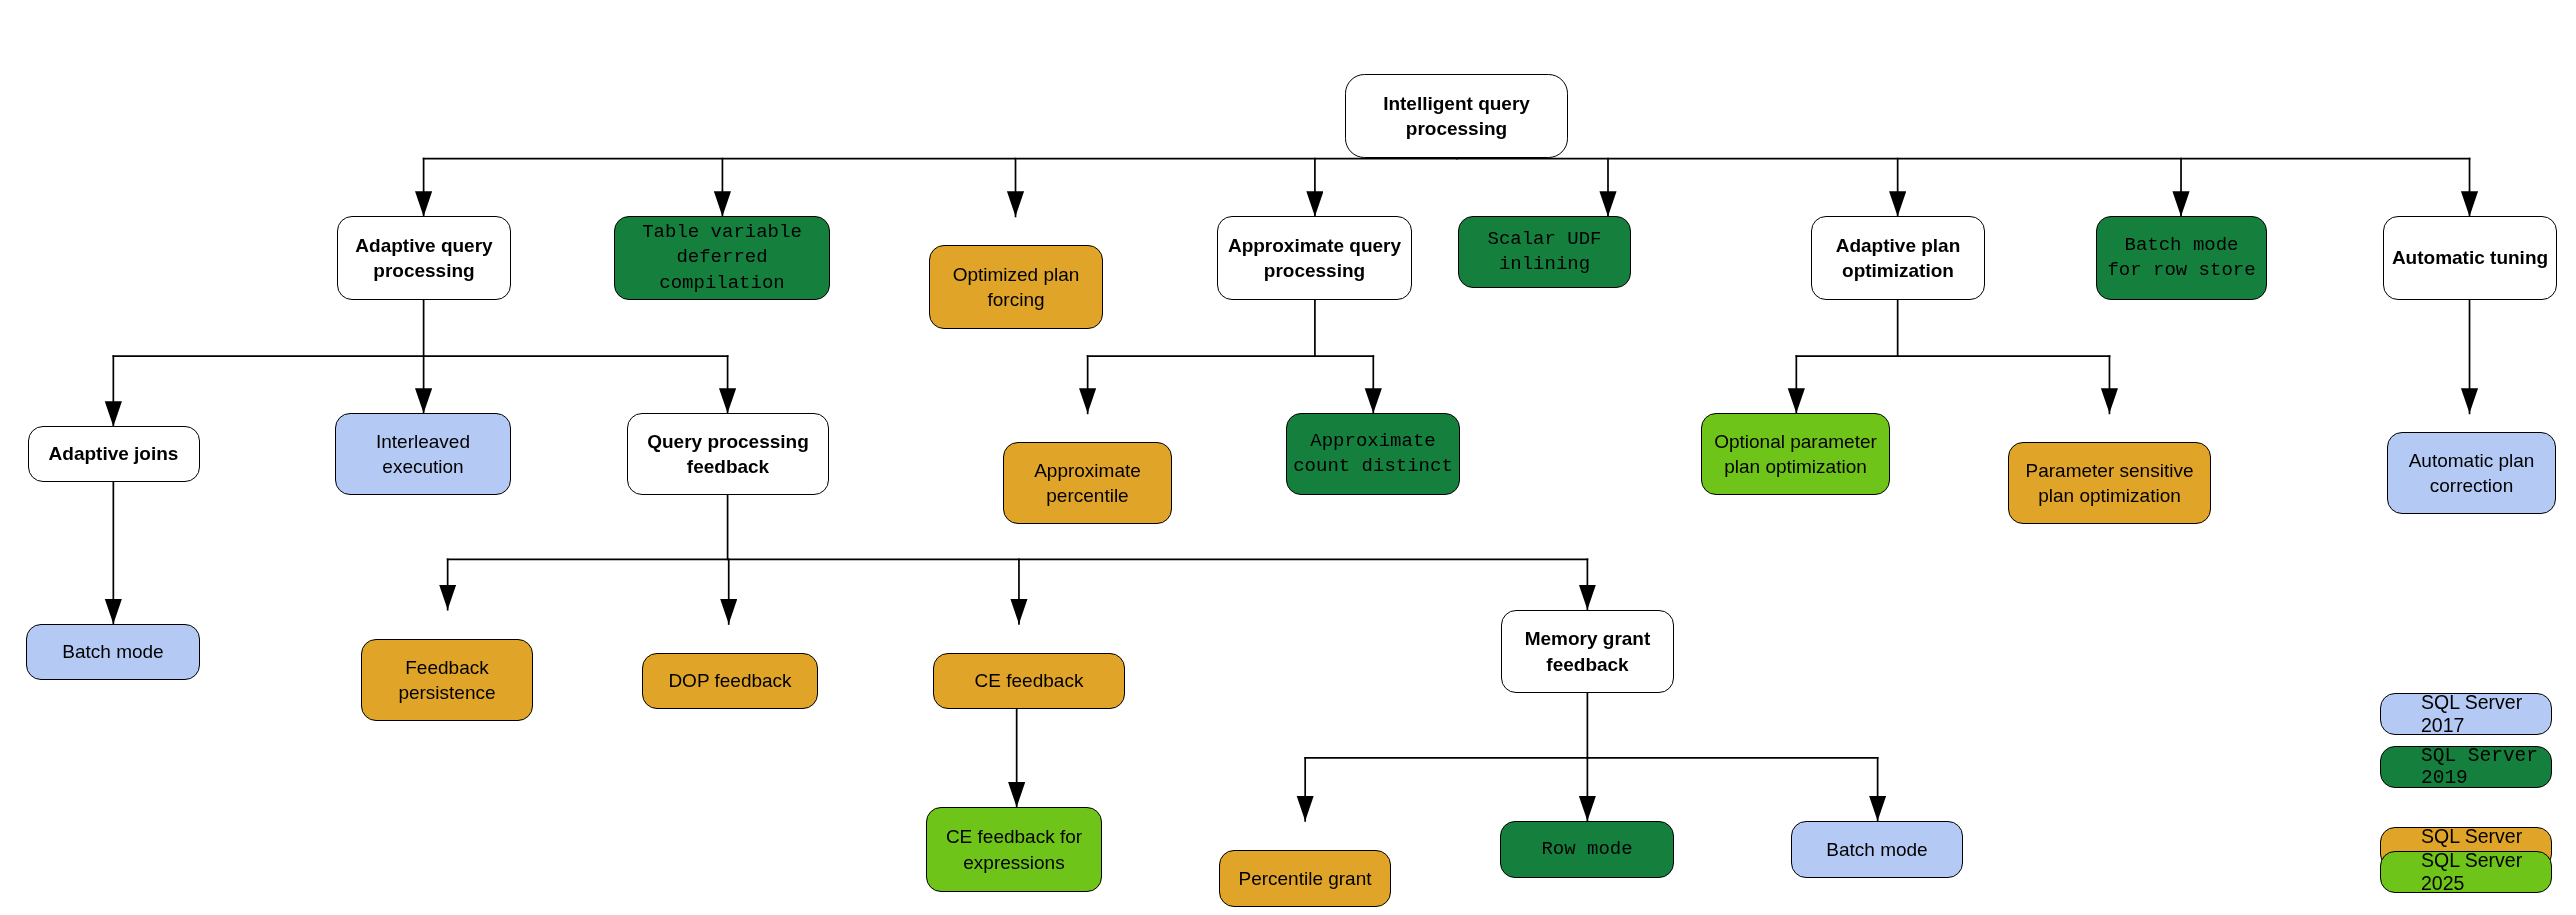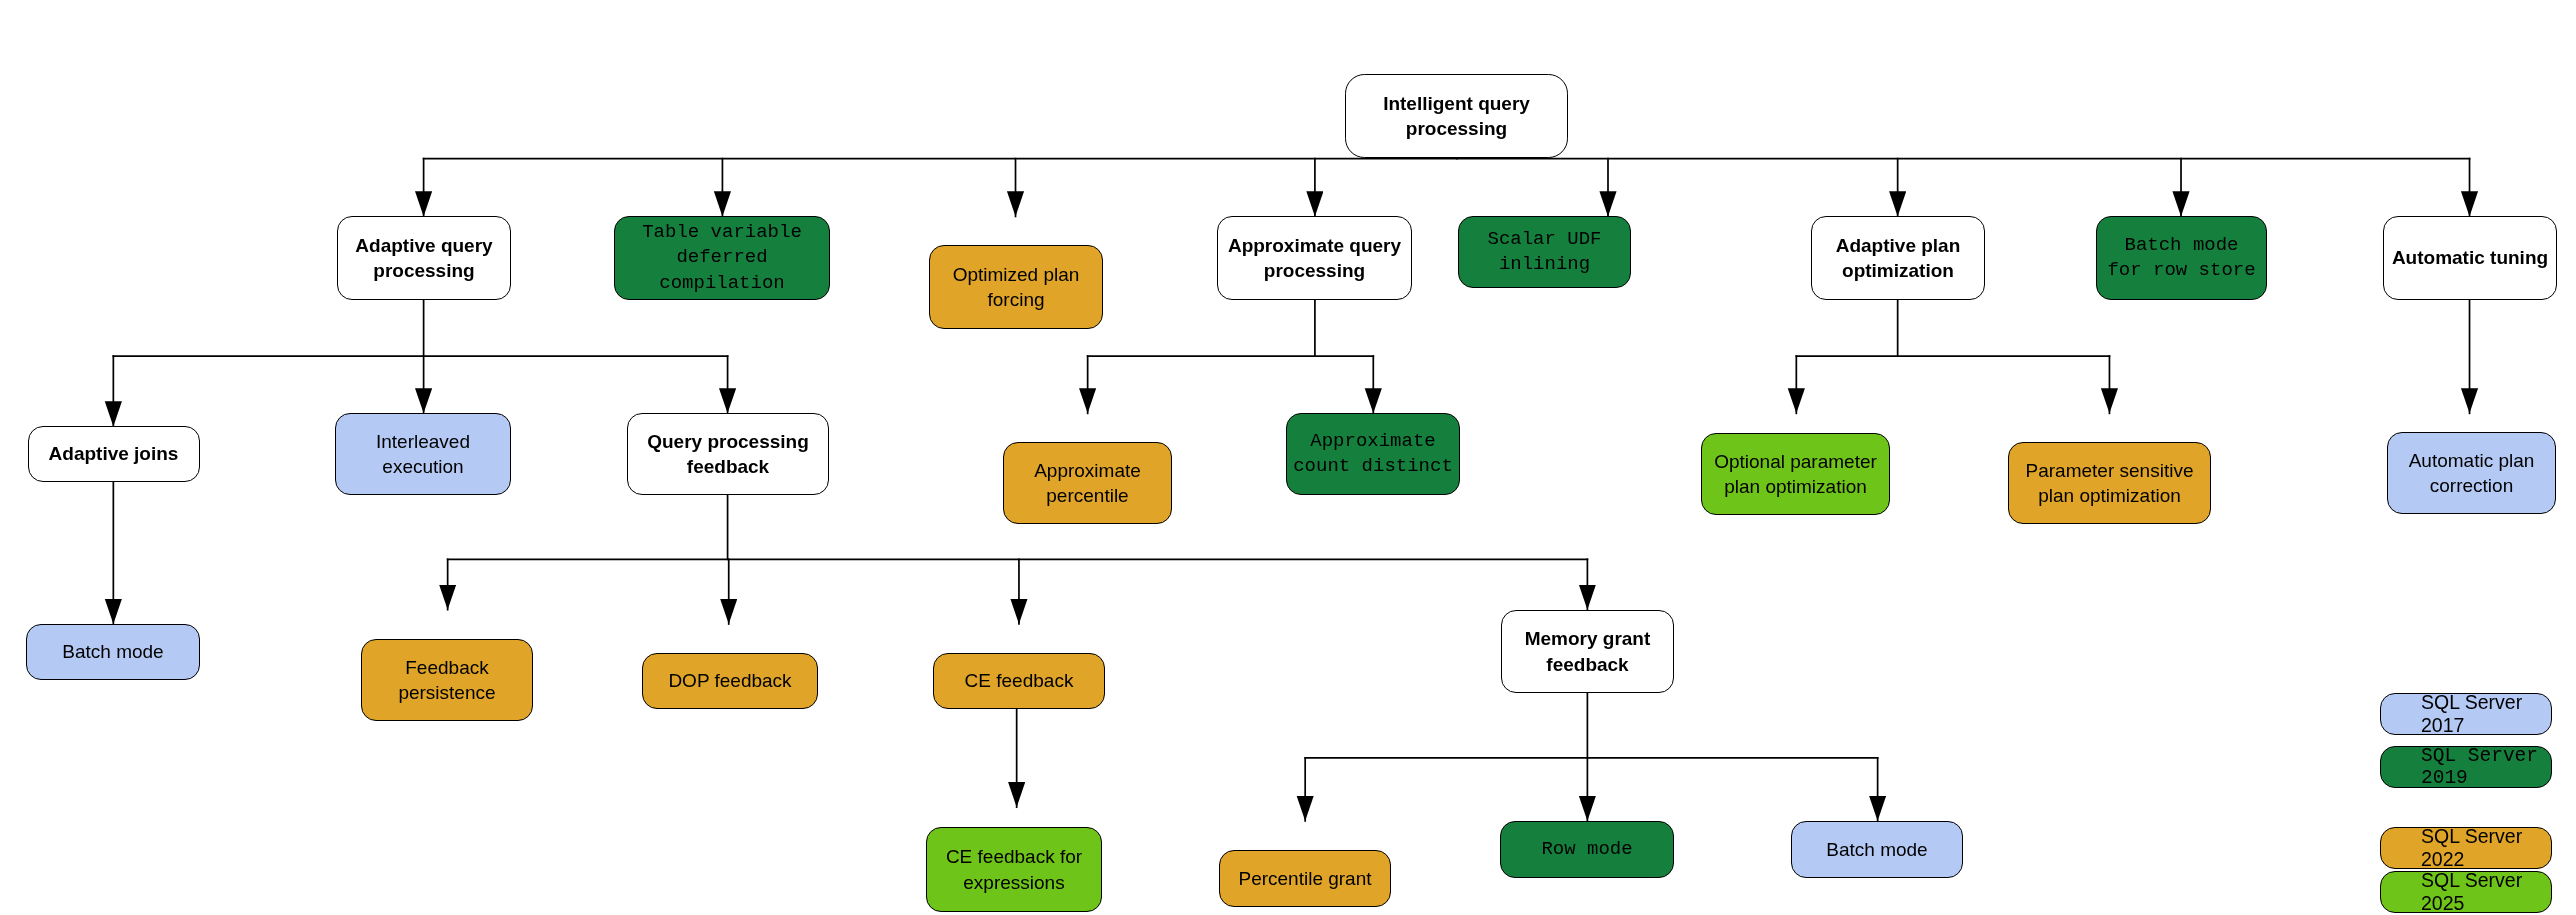--- a/index.html
+++ b/index.html
@@ -25,21 +25,21 @@
     color:#000;
     font-size:19px;
     line-height:1.32;
     padding:0 5.7px;
   }
   .node.base{font-weight:bold;}
   .node.root{border-radius:19.5px;margin-top:45px;}
   .v2017{background:#B4C9F4;}
   .v2019{background:#15803d;font-family:Liberation Mono, monospace;}
   .v2022{background:#DFA428;margin-top:29px;}
-  .v2025{background:#6FC41A;margin-top:20px;}
+  .v2025{background:#6FC41A;}
   .chip{
     position:absolute;
     display:flex;
     align-items:center;
     justify-content:center;
     box-sizing:border-box;
     border:1.7px solid #000;
     border-radius:15px;
     font-size:19.5px;
     color:#000;
@@ -123,21 +123,21 @@
   <div class="node base" style="left:627px;top:413px;width:202px;height:82px">Query processing feedback</div>
   <div class="node v2022" style="left:1003px;top:413px;width:169px;height:82px">Approximate percentile</div>
   <div class="node v2019" style="left:1286px;top:413px;width:174px;height:82px">Approximate count distinct</div>
   <div class="node v2025" style="left:1701px;top:413px;width:189px;height:82px">Optional parameter plan optimization</div>
   <div class="node v2022" style="left:2008px;top:413px;width:203px;height:82px">Parameter sensitive plan optimization</div>
   <div class="node v2017" style="left:2387px;top:432px;width:169px;height:82px">Automatic plan correction</div>
 
   <div class="node v2017" style="left:26px;top:624px;width:174px;height:56px">Batch mode</div>
   <div class="node v2022" style="left:361px;top:610px;width:172px;height:82px">Feedback persistence</div>
   <div class="node v2022" style="left:642px;top:624px;width:176px;height:56px">DOP feedback</div>
-  <div class="node v2022" style="left:933px;top:624px;width:172px;height:56px">CE feedback</div>
+  <div class="node v2022" style="left:933px;top:624px;width:192px;height:56px">CE feedback</div>
   <div class="node base" style="left:1501px;top:610px;width:173px;height:83px">Memory grant feedback</div>
 
   <div class="node v2025" style="left:926px;top:807px;width:176px;height:85px">CE feedback for expressions</div>
   <div class="node v2022" style="left:1219px;top:821px;width:172px;height:57px">Percentile grant</div>
   <div class="node v2019" style="left:1500px;top:821px;width:174px;height:57px">Row mode</div>
   <div class="node v2017" style="left:1791px;top:821px;width:172px;height:57px">Batch mode</div>
 
   <div class="chip v2017" style="left:2380px;top:693px;width:172px;height:42px">SQL Server 2017</div>
   <div class="chip v2019" style="left:2380px;top:746px;width:172px;height:42px">SQL Server 2019</div>
   <div class="chip v2022" style="left:2380px;top:798px;width:172px;height:42px">SQL Server 2022</div>

